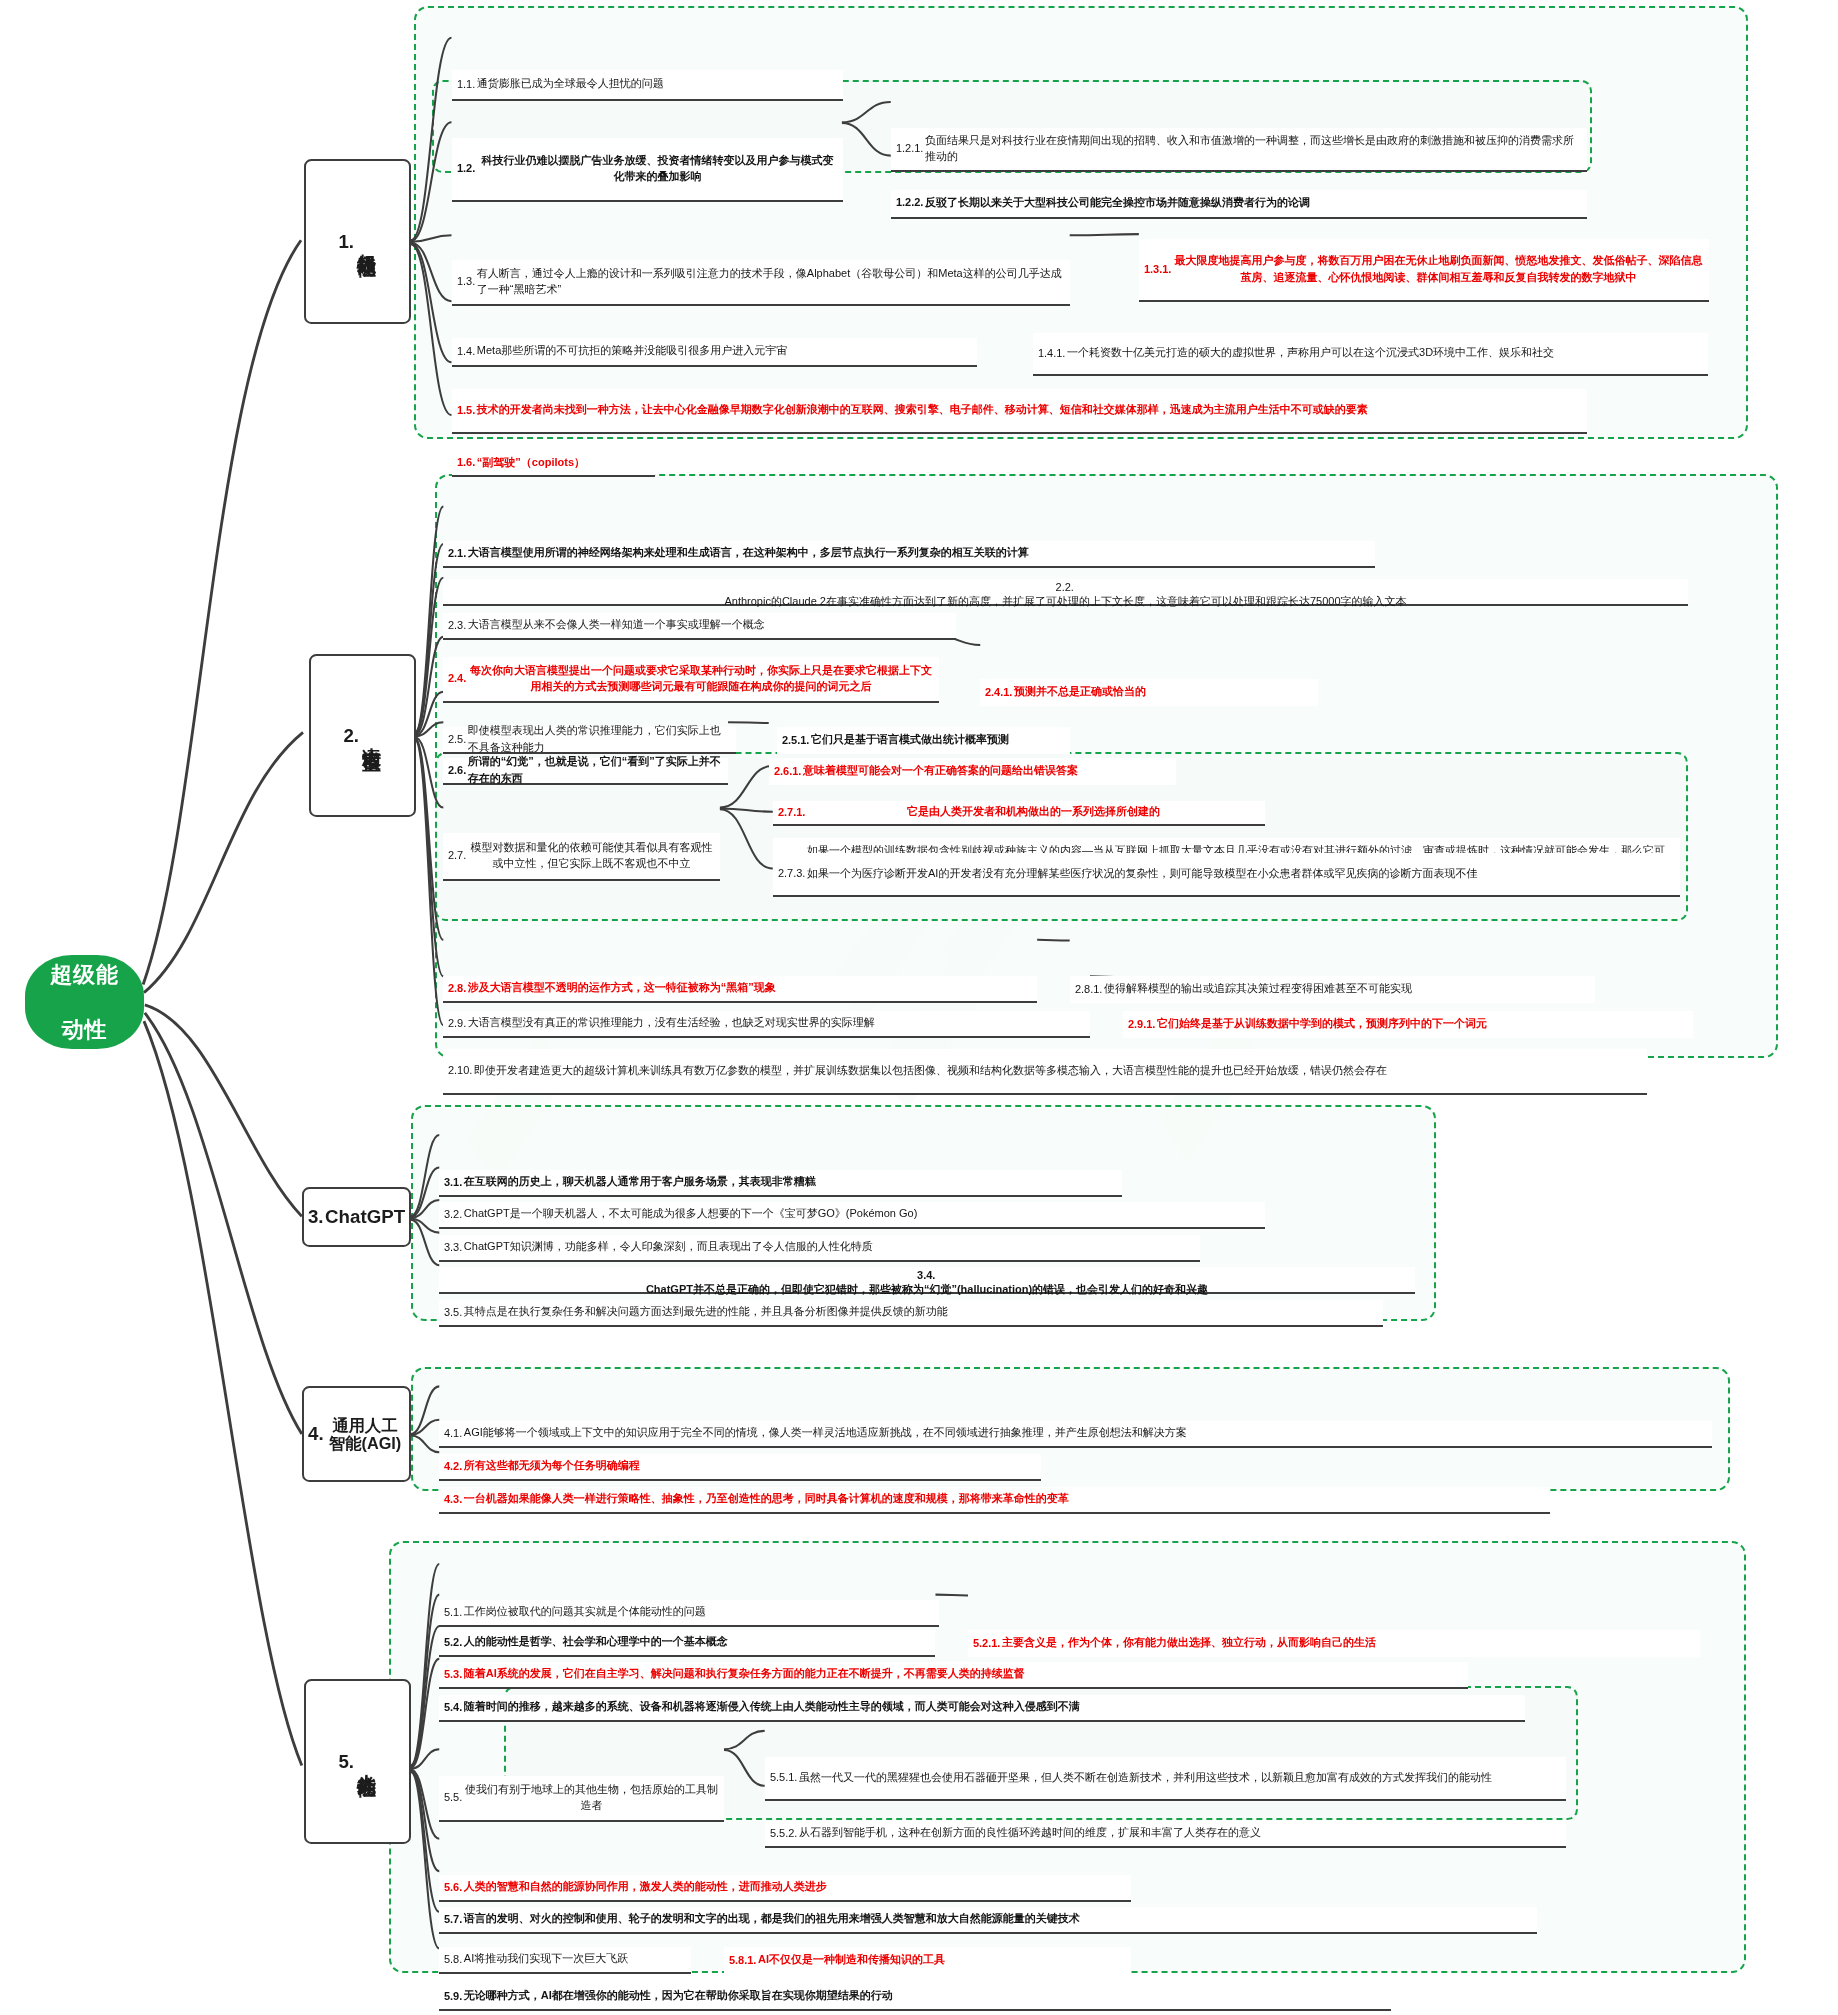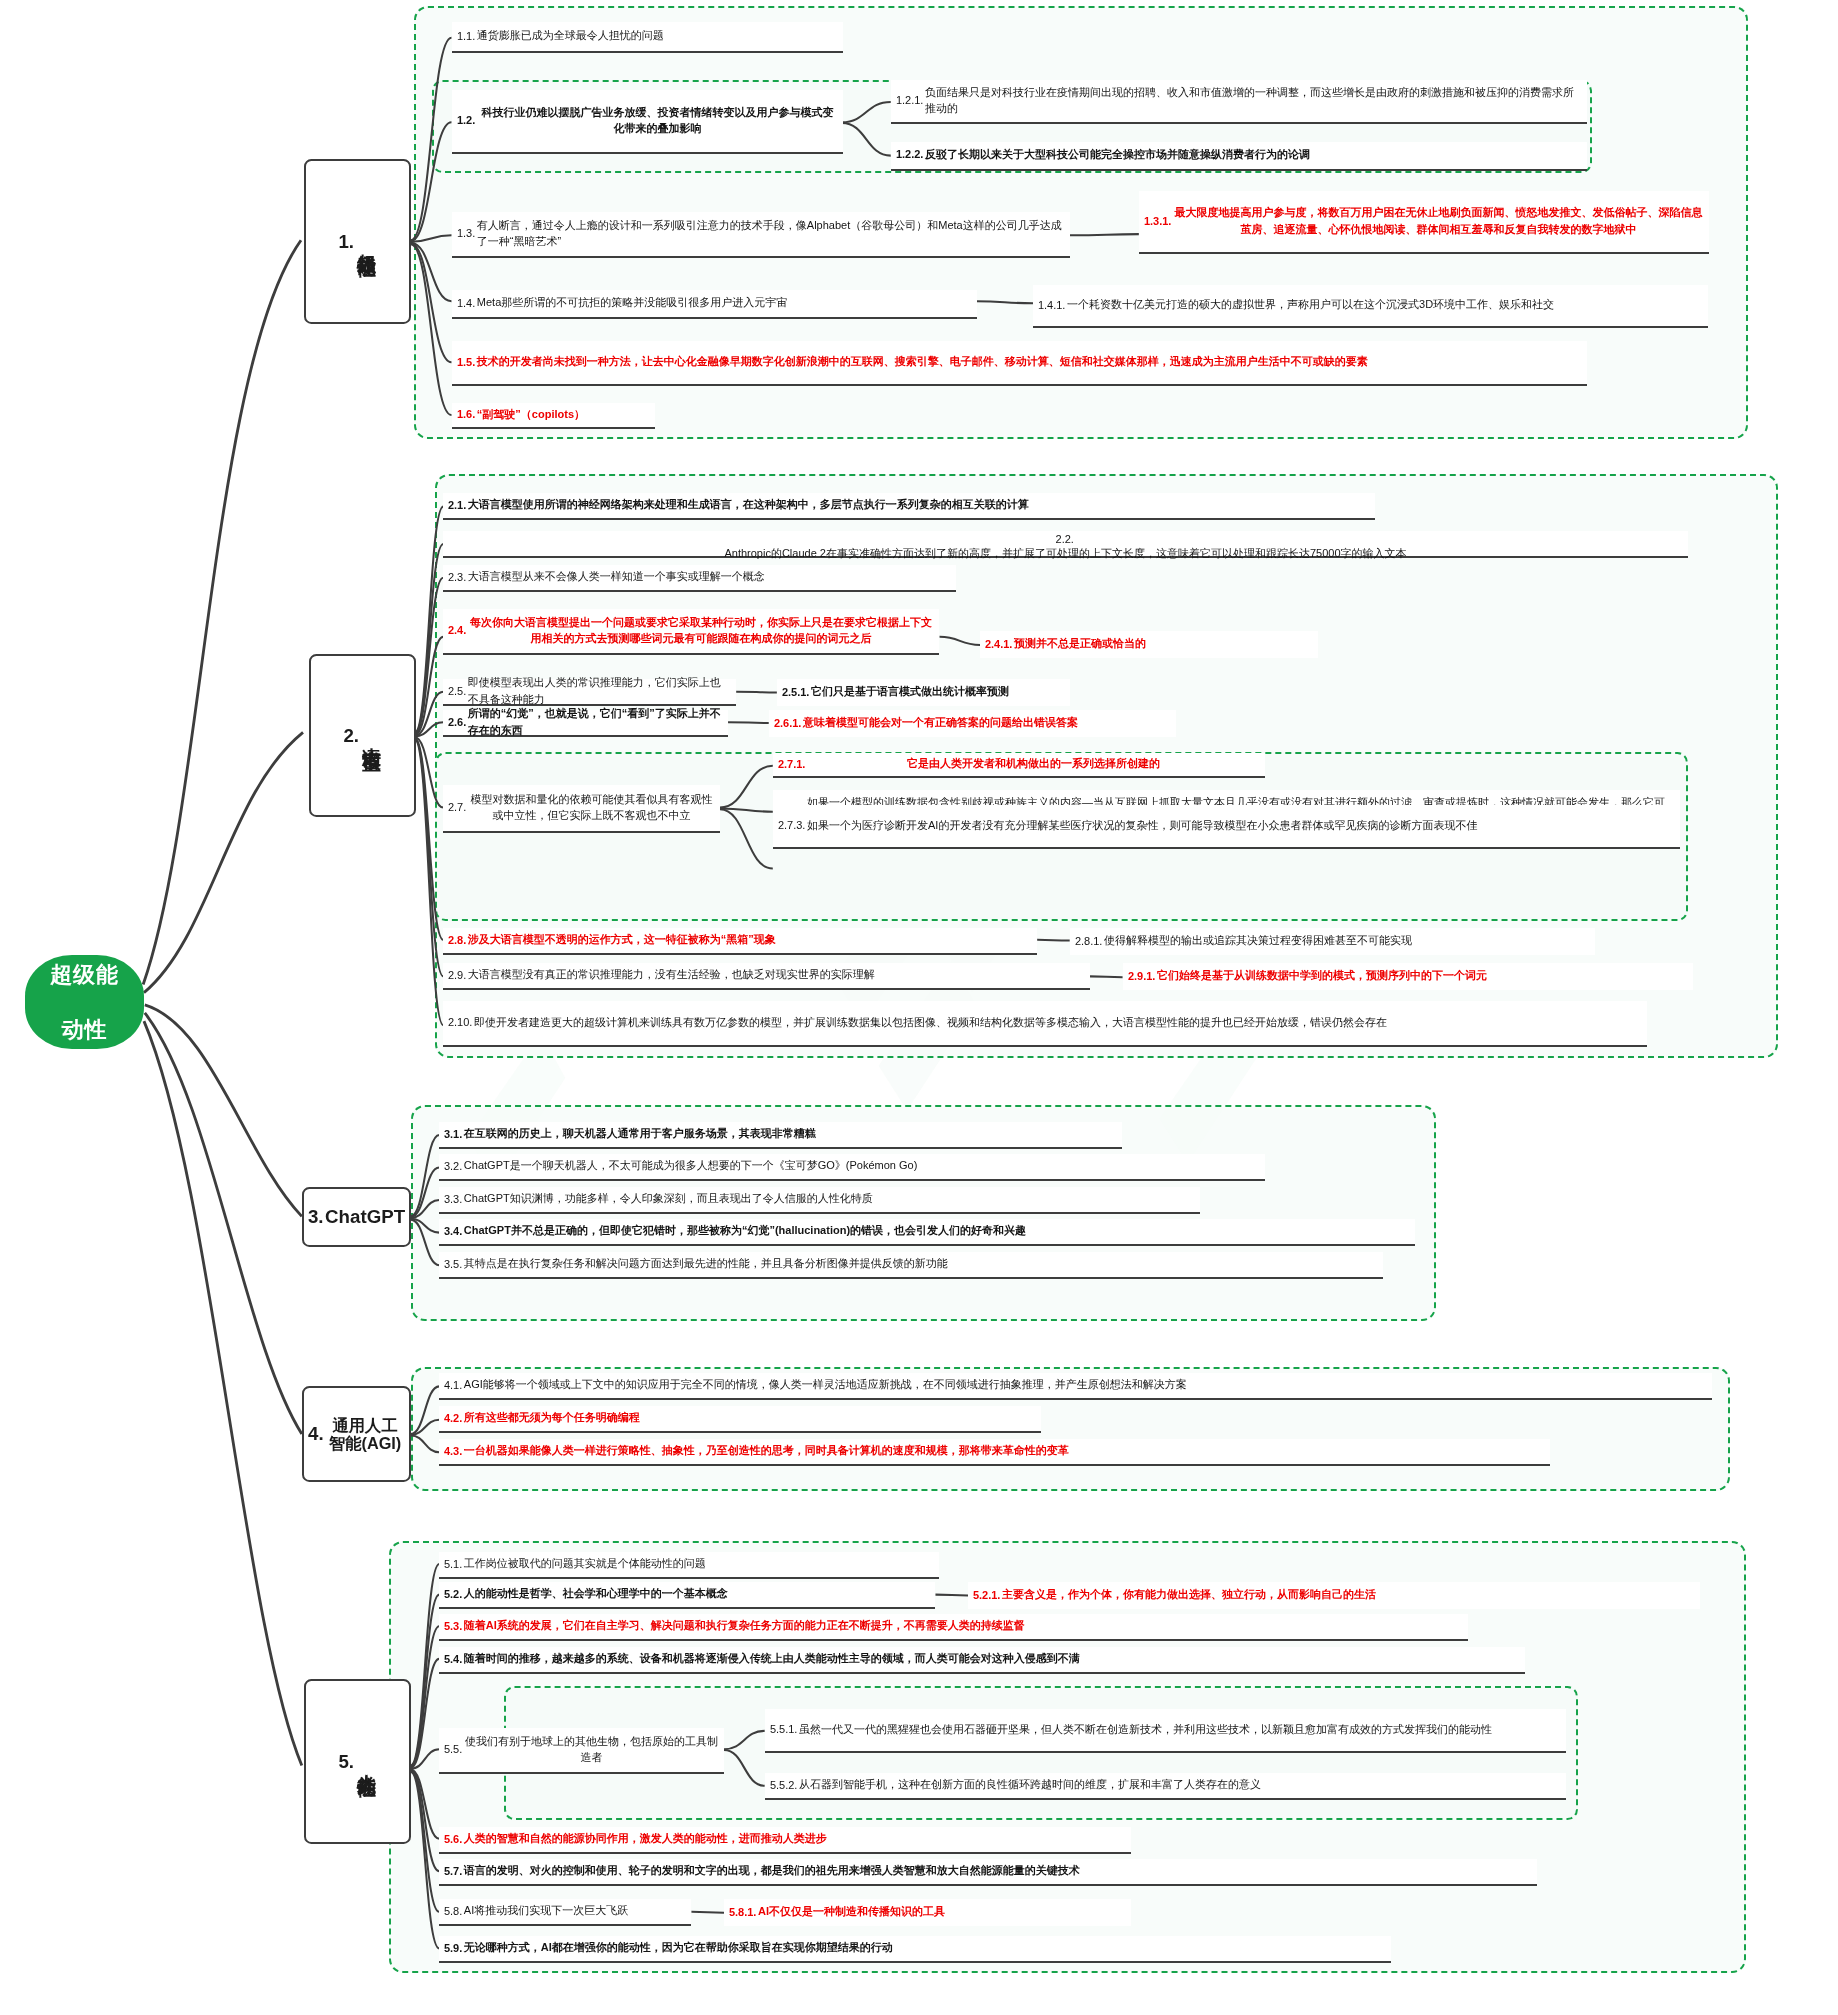--- a/index.html
+++ b/index.html
@@ -63,20 +63,21 @@
   
   .topic {
     position: absolute;
     background: #ffffff;
     border-bottom: 2.4px solid #3d3d3d;
     display: flex;
     align-items: center;
     padding: 2.4px 4.9px 4.1px 4.9px;
     z-index: 3;
     color: #141414;
+    margin-top: 48px;
   }
   .topic .num {
     flex: 0 0 auto;
     font-size: 11px;
     white-space: nowrap;
     margin-right: 1.6px;
     align-self: center;
   }
   .topic .txt {
     flex: 1 1 auto;
@@ -373,21 +374,21 @@
   <div class="topic" style="left:439px; top:1154px; width:826px; height:27px;">
     <span class="num">3.2.</span>
     <span class="txt">ChatGPT是一个聊天机器人，不太可能成为很多人想要的下一个《宝可梦GO》(Pokémon Go)</span>
   </div>
 
   <div class="topic" style="left:439px; top:1187px; width:761px; height:27px;">
     <span class="num">3.3.</span>
     <span class="txt">ChatGPT知识渊博，功能多样，令人印象深刻，而且表现出了令人信服的人性化特质</span>
   </div>
 
-  <div class="topic bold" style="left:439px; top:1219px; width:976px; height:27px;">
+  <div class="topic bold" style="left:439px; top:1219px; width:976px; height:27px;flex-direction:column;">
     <span class="num">3.4.</span>
     <span class="txt">ChatGPT并不总是正确的，但即使它犯错时，那些被称为“幻觉”(hallucination)的错误，也会引发人们的好奇和兴趣</span>
   </div>
 
   <div class="topic" style="left:439px; top:1252px; width:944px; height:27px;">
     <span class="num">3.5.</span>
     <span class="txt">其特点是在执行复杂任务和解决问题方面达到最先进的性能，并且具备分析图像并提供反馈的新功能</span>
   </div>
 
   <div class="topic" style="left:439px; top:1373px; width:1273px; height:27px;">

